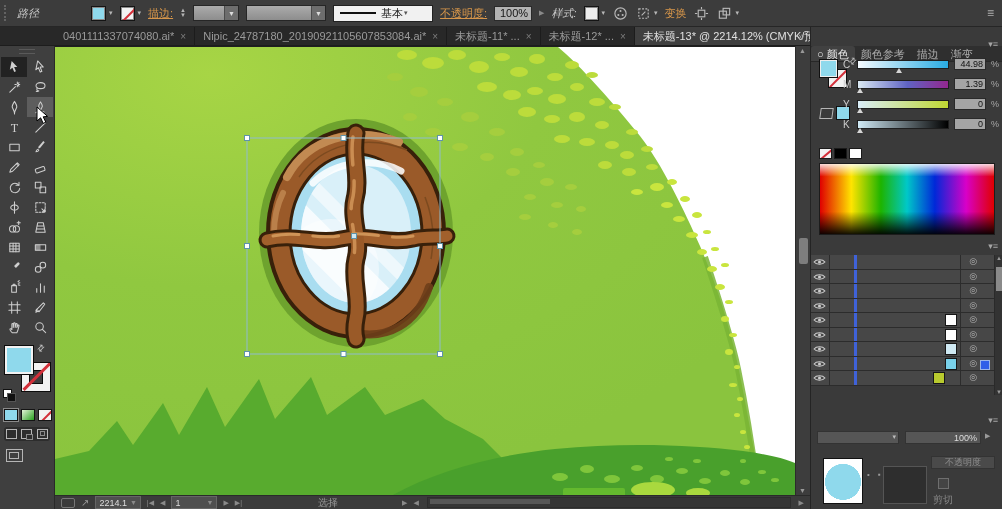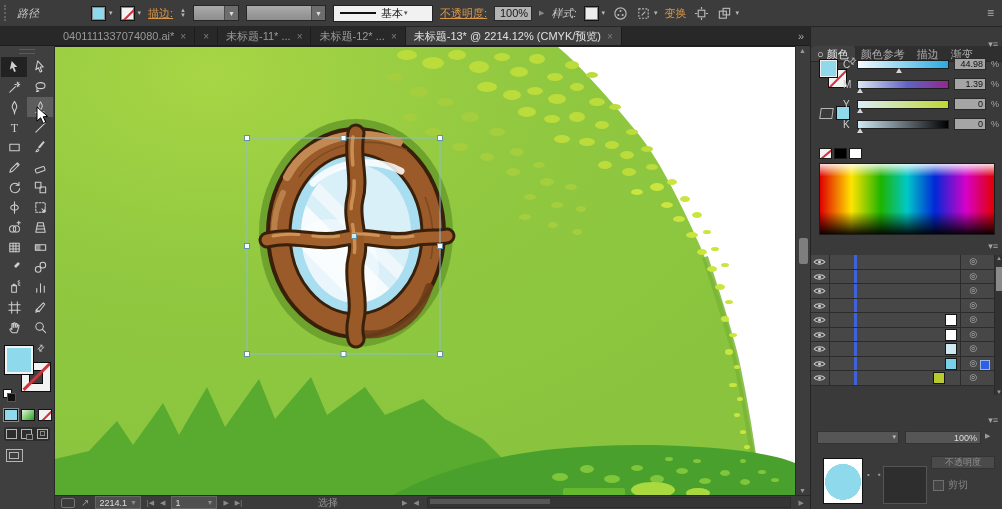--- a/index.html
+++ b/index.html
@@ -143,21 +143,21 @@
   .blenddd:after{content:"▾";position:absolute;right:2px;top:1px;font-size:7px;color:#bbb;}
   .opadd{position:absolute;left:94px;top:3px;width:76px;height:13px;background:#565656;border:1px solid #333;box-sizing:border-box;
          color:#ddd;font-size:9px;display:flex;align-items:center;justify-content:flex-end;padding:0 3px;}
   .oparr{position:absolute;left:174px;top:4px;font-size:7px;color:#999;}
   .objthumb{position:absolute;left:12px;top:30px;width:38px;height:44px;background:#fff;border:1px solid #111;
             background-image:radial-gradient(circle at 50% 52%,#8fd9ec 60%,rgba(0,0,0,0) 61%);}
   .linkdots{position:absolute;left:56px;top:42px;color:#999;font-size:8px;letter-spacing:3px;}
   .maskthumb{position:absolute;left:72px;top:38px;width:42px;height:36px;background:#2e2e2e;border:1px solid #555;}
   .mkmask{position:absolute;left:120px;top:28px;width:64px;height:13px;background:#4a4a4a;border:1px solid #333;color:#8d8d8d;
           font-size:9px;display:flex;align-items:center;justify-content:center;box-sizing:border-box;}
-  .ckrow{position:absolute;left:122px;display:flex;align-items:center;gap:4px;color:#878787;font-size:10px;}
+  .ckrow{position:absolute;left:122px;display:flex;align-items:center;gap:4px;color:#878787;font-size:10px;flex-direction:column;}
   .ck{width:9px;height:9px;border:1px solid #6e6e6e;background:#444;}
   .wm-chip{position:absolute;left:563px;top:488px;width:62px;height:10px;background:#64b92e;border-radius:2px;}
   
   .cursor{position:absolute;left:36px;top:106px;z-index:50;}
 </style>
 </head>
 <body>
 
 <div id="app">
 
@@ -223,20 +223,21 @@
     <span class="cb-menu">≡</span>
   </div>
 
   <div class="tabs">
     <div id="doctabs" style="display:flex">
         <div class="tab">
           <span>0401111337074080.ai*</span>
           <span class="x">×</span>
         </div>
         <div class="tab">
+          <span>Nipic_24787180_20190921105607853084.ai*</span>
           <span class="x">×</span>
         </div>
         <div class="tab">
           <span>未标题-11* ...</span>
           <span class="x">×</span>
         </div>
         <div class="tab">
           <span>未标题-12* ...</span>
           <span class="x">×</span>
         </div>

